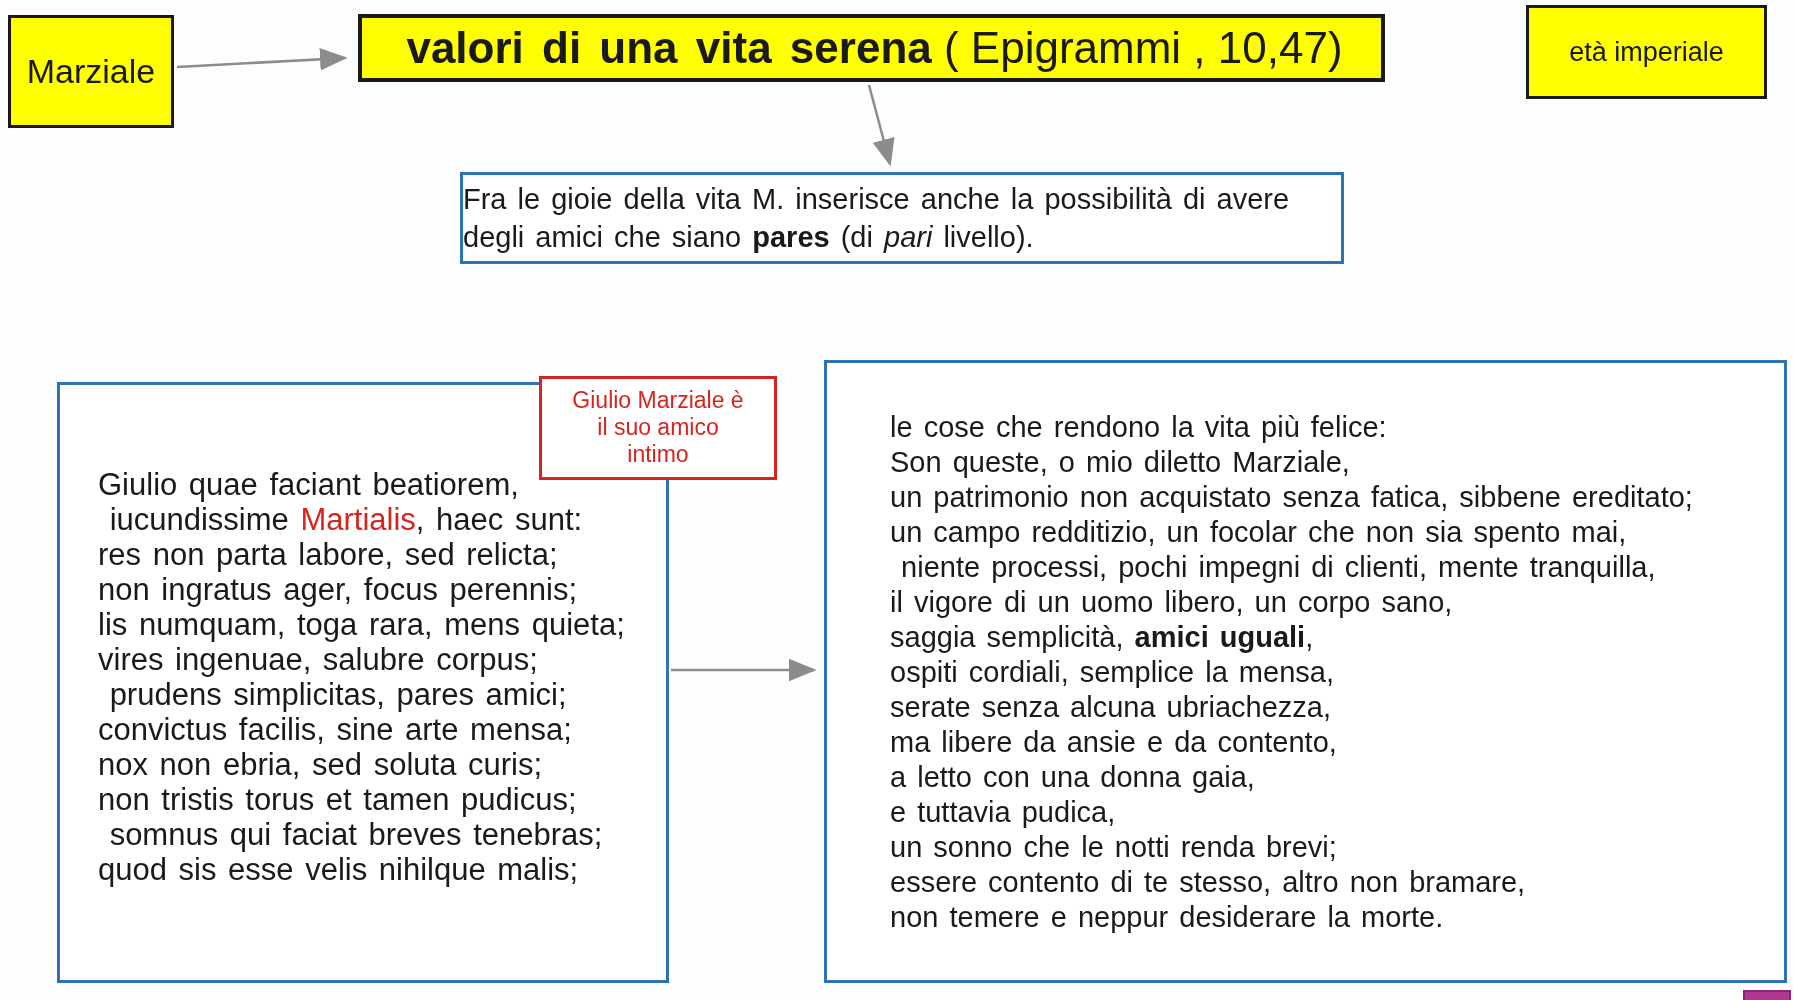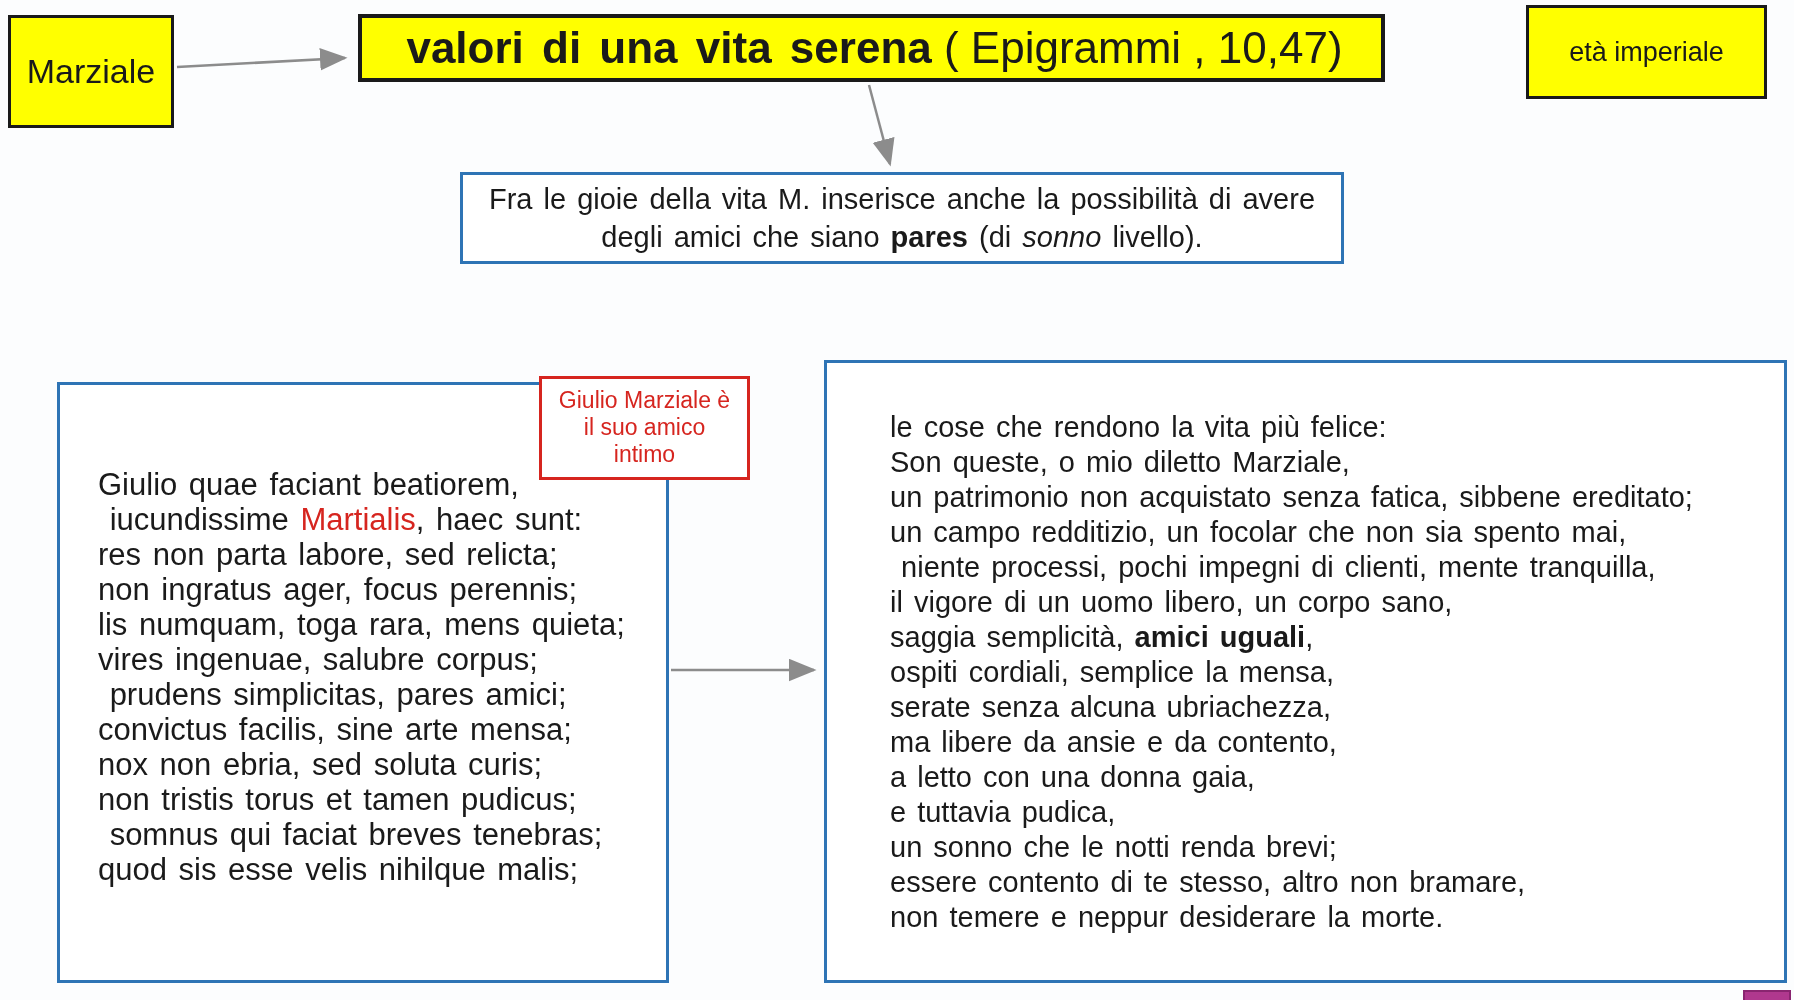--- a/index.html
+++ b/index.html
@@ -29,33 +29,33 @@
   .box-title{
     left:358px;top:14px;width:1027px;height:68px;
     border-width:4px;font-size:44px;white-space:pre;padding-left:6px;
   }
   .box-title .t-bold{font-weight:bold;word-spacing:6px;}
   .box-eta{left:1526px;top:5px;width:241px;height:94px;font-size:27px;}
   
   .box-intro{
     left:460px;top:172px;width:884px;height:92px;
     background:#fff;border:3px solid var(--blue);
-    text-align:center;font-size:29px;line-height:38px;
+    font-size:29px;line-height:38px;
     padding-top:5px;word-spacing:3px;
   }
   
   .blue-box{background:#fff;border:3px solid var(--blue);}
   .box-latin{left:57px;top:382px;width:612px;height:601px;}
   .box-latin .poem{padding:82px 0 0 38px;font-size:31px;line-height:35px;word-spacing:3px;}
   .box-italian{left:824px;top:360px;width:963px;height:623px;}
   .box-italian .poem{padding:47px 0 0 63px;font-size:29px;line-height:35px;word-spacing:3px;}
   .poem .line{white-space:pre-wrap;}
   
   .box-rednote{
-    left:539px;top:376px;width:211px;height:104px;
+    left:539px;top:376px;width:238px;height:104px;
     background:#fff;border:3px solid var(--red);
     color:var(--red);text-align:center;
     font-size:23px;line-height:27px;padding-top:8px;
     z-index:3;
   }
   
   .b{font-weight:bold;}
   .i{font-style:italic;}
   .red{color:var(--red);}
   
@@ -87,21 +87,21 @@
 <div class="abs yellow-box box-title">
   <span class="t-bold">valori di una vita serena</span><span> ( Epigrammi , 10,47)</span>
 </div>
 
 <div class="abs yellow-box box-eta">
   <span>età imperiale</span>
 </div>
 
 <div class="abs box-intro">
     <div class="line"><span>Fra le gioie della vita M. inserisce anche la possibilità di avere</span></div>
-    <div class="line"><span>degli amici che siano </span><span class="b">pares</span><span>  (di </span><span class="i">sonno</span><span> livello).</span></div>
+    <div class="line"><span>degli amici che siano </span><span class="b">pares</span><span>  (di </span><span class="i">pari</span><span> livello).</span></div>
   </div>
 
 <div class="abs blue-box box-latin">
   <div class="poem">
       <div class="line"><span>Giulio quae faciant beatiorem,</span></div>
       <div class="line"><span> iucundissime </span><span class="red">Martialis</span><span>, haec sunt:</span></div>
       <div class="line"><span>res non parta labore, sed relicta;</span></div>
       <div class="line"><span>non ingratus ager, focus perennis;</span></div>
       <div class="line"><span>lis numquam, toga rara, mens quieta;</span></div>
       <div class="line"><span>vires ingenuae, salubre corpus;</span></div>

